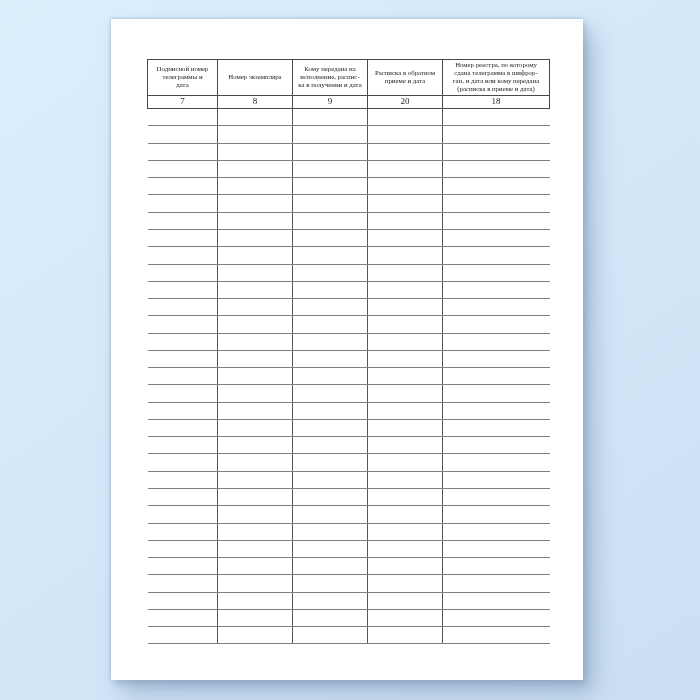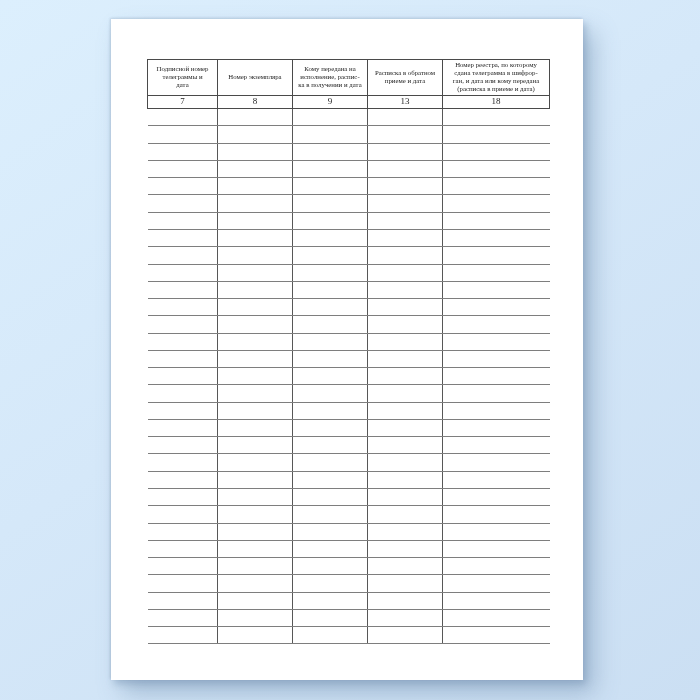--- a/index.html
+++ b/index.html
@@ -103,21 +103,21 @@
 приеме и дата</th>
             <th>Номер реестра, по которому
 сдана телеграмма в шифрор-
 ган, и дата или кому передана
 (расписка в приеме и дата)</th>
           </tr>
         <tr class="number-row">
             <td>7</td>
             <td>8</td>
             <td>9</td>
-            <td>13</td>
+            <td>20</td>
             <td>18</td>
           </tr>
       </thead>
       <tbody>
           <tr class="data-row">
             <td></td>
             <td></td>
             <td></td>
             <td></td>
             <td></td>

